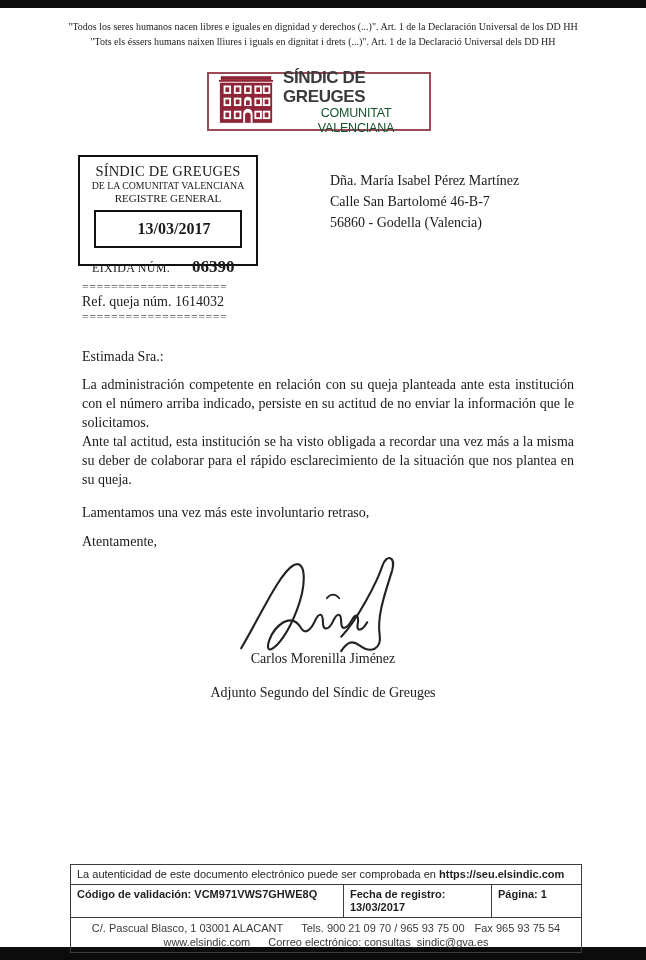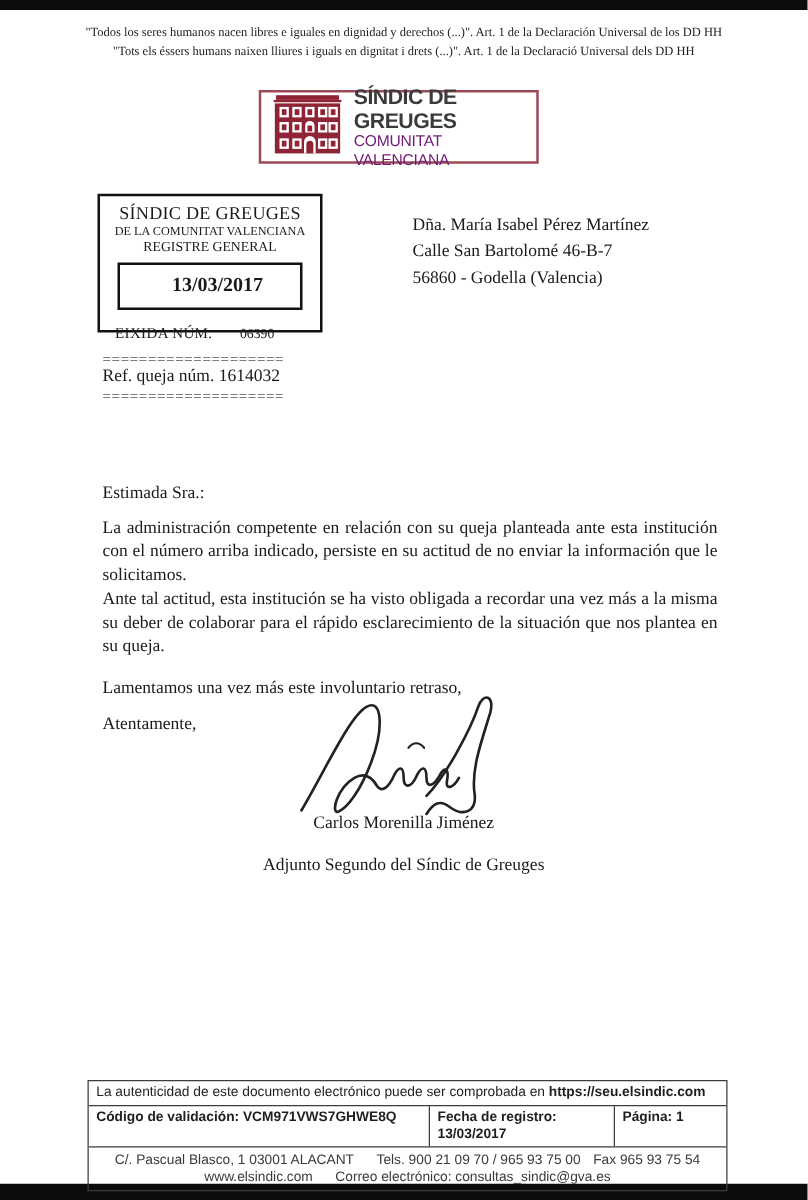--- a/index.html
+++ b/index.html
@@ -16,46 +16,46 @@
     font-size:10px;line-height:15px;color:#222;}
 
   
   .logo-box{position:absolute;left:207px;top:72px;width:224px;height:59px;
     border:2px solid #9b4a56;display:flex;align-items:center;gap:9px;
     padding-left:9px;box-sizing:border-box;background:#fff;}
   .logo-text{display:flex;flex-direction:column;justify-content:center;}
   .logo-title{font-family:"Liberation Sans",sans-serif;font-weight:bold;
     font-size:17px;letter-spacing:-0.4px;color:#3b3b3d;line-height:19px;}
   .logo-subtitle{font-family:"Liberation Sans",sans-serif;font-size:12.5px;
-    letter-spacing:-0.2px;color:#701a75;line-height:15px;}
+    letter-spacing:-0.2px;color:#14532d;line-height:15px;text-align:center;}
 
   
   .stamp{position:absolute;left:78px;top:155px;width:180px;height:111px;
     border:2px solid #111;box-sizing:border-box;text-align:center;
     padding-top:6px;background:#fff;}
   .stamp-l1{font-size:14.5px;letter-spacing:0.2px;line-height:17px;}
   .stamp-l2{font-size:9.8px;line-height:12px;}
   .stamp-l3{font-size:11px;line-height:12px;}
   .stamp-date-box{margin:6px auto 0 auto;width:148px;height:38px;
     border:2px solid #111;box-sizing:border-box;display:flex;
     align-items:center;justify-content:center;font-weight:bold;font-size:16px;padding-left:12px;}
   .stamp-exit{margin-top:9px;text-align:left;padding-left:12px;}
   .stamp-exit-label{font-size:12px;letter-spacing:0.3px;}
-  .stamp-exit-num{font-size:11px;font-weight:normal;margin-left:22px;}
+  .stamp-exit-num{font-size:17px;font-weight:bold;margin-left:22px;}
 
   
   .recipient{position:absolute;left:330px;top:170px;font-size:14px;line-height:21px;}
 
   
   .ref-block{position:absolute;left:82px;top:282px;font-size:13.5px;line-height:15px;}
   .ref-sep{color:#555;font-size:12px;line-height:10px;letter-spacing:0.5px;}
   .ref-text{font-size:14px;line-height:18px;padding:1px 0;}
 
   
-  .body-text{position:absolute;left:82px;width:492px;font-size:14px;line-height:19px;margin-top:38px;}
+  .body-text{position:absolute;left:82px;width:492px;font-size:14px;line-height:19px;}
   .salutation{top:347px;}
   .p1{top:375px;text-align:justify;}
   .p2{top:432px;text-align:justify;}
   .p3{top:503px;}
   .closing{top:532px;}
 
   
   .signature{position:absolute;left:232px;top:554px;}
   .signer{position:absolute;left:0;width:646px;text-align:center;font-size:14px;line-height:18px;}
   .signer-name{top:650px;}

